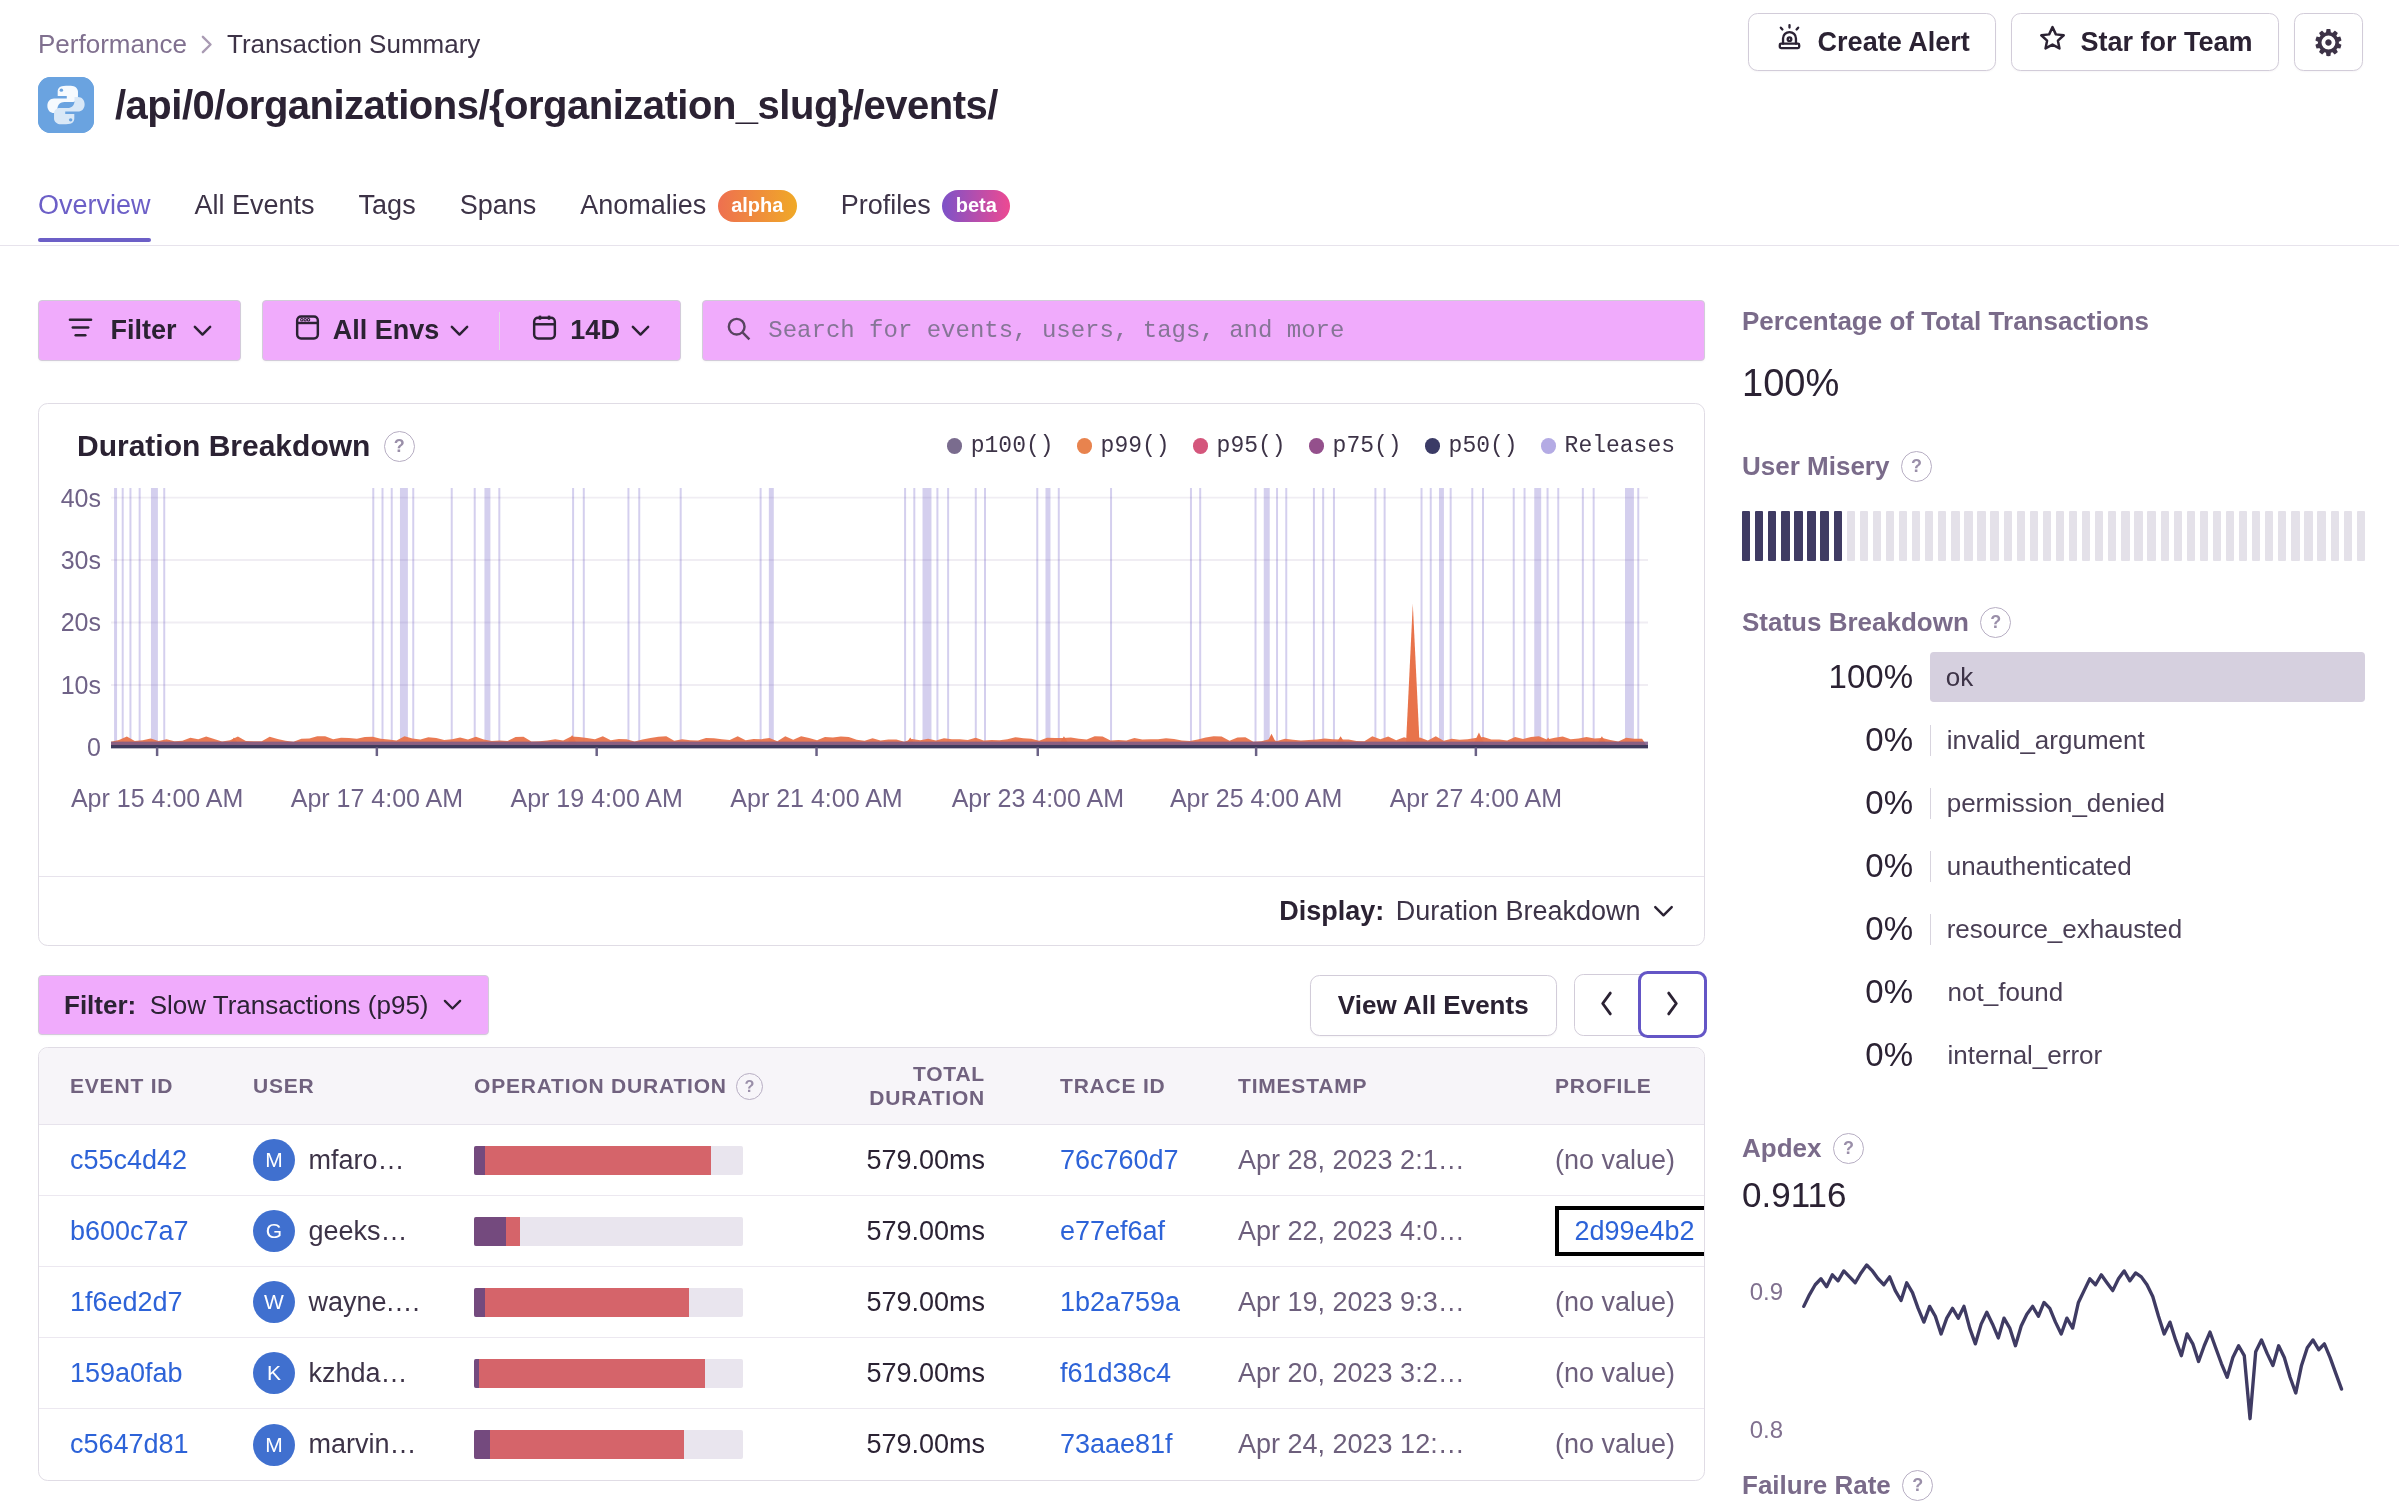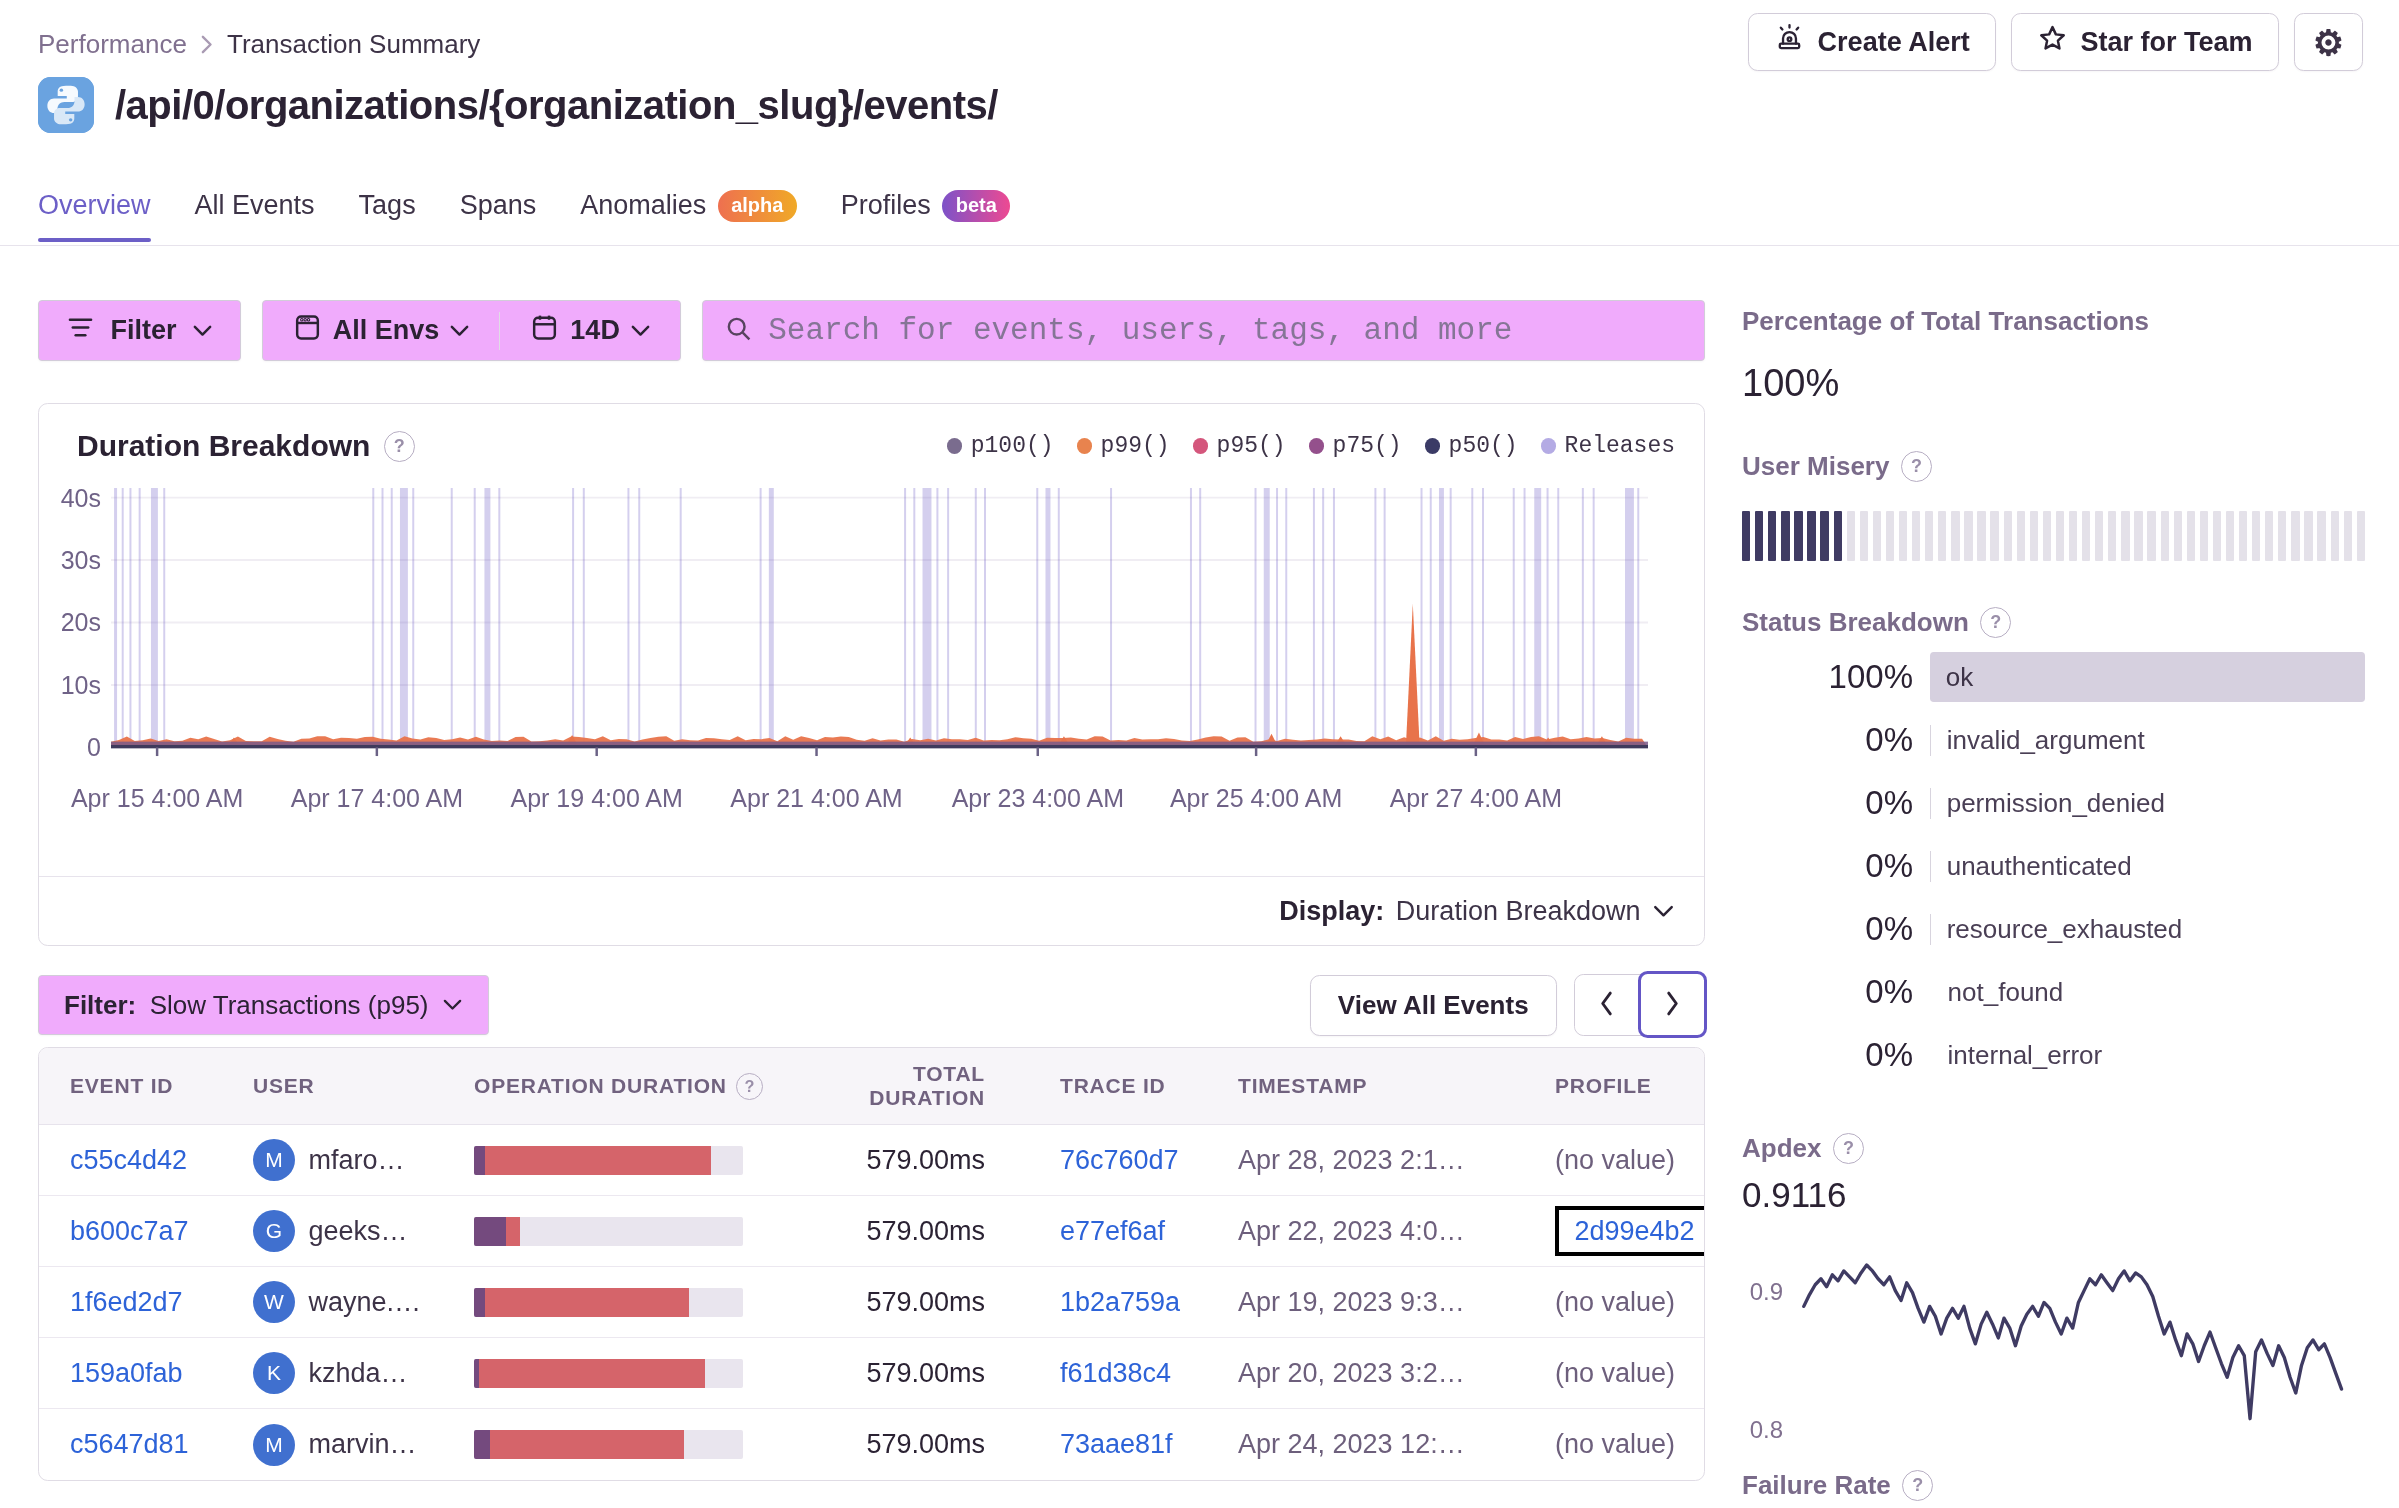--- a/index.html
+++ b/index.html
@@ -41,21 +41,21 @@
 
   
   .filter-bar { position:absolute; top:300px; left:38px; width:1667px; display:flex; gap:21px; }
   .ctrl { height:61px; background:#f0abfc; border:1px solid #d2ccd9; border-radius:4px; display:flex; align-items:center; box-shadow:0 1px 1.9px rgba(43,34,51,.04); }
   .ctrl-filter { padding:0 27px; gap:15.4px; font-size:27px; font-weight:bold; cursor:pointer; }
   .ctrl-group { display:flex; }
   .seg { display:flex; align-items:center; gap:10px; padding:0 29px; font-size:27px; font-weight:bold; cursor:pointer; }
   .seg + .seg { border-left:1px solid #e0dce5; }
   .search { flex:1; padding:0 21px; gap:15.4px; }
   .search input {
-    border:none; outline:none; flex:1; font-size:31px;
+    border:none; outline:none; flex:1; font-size:24px;
     font-family:"Liberation Mono","DejaVu Sans Mono",monospace; color:#3d3347; background:transparent;
   }
   .search input::placeholder { color:#857596; }
   .chev { display:flex; }
 
   
   .card { border:1px solid #e0dce5; border-radius:9.6px; background:#fff; }
   .chart-card { position:absolute; top:403px; left:38px; width:1667px; height:543px; }
   .chart-head { display:flex; align-items:center; padding:25px 29px 7.7px 38px; }
   .chart-title { font-size:30px; font-weight:bold; color:#2b2233; }

